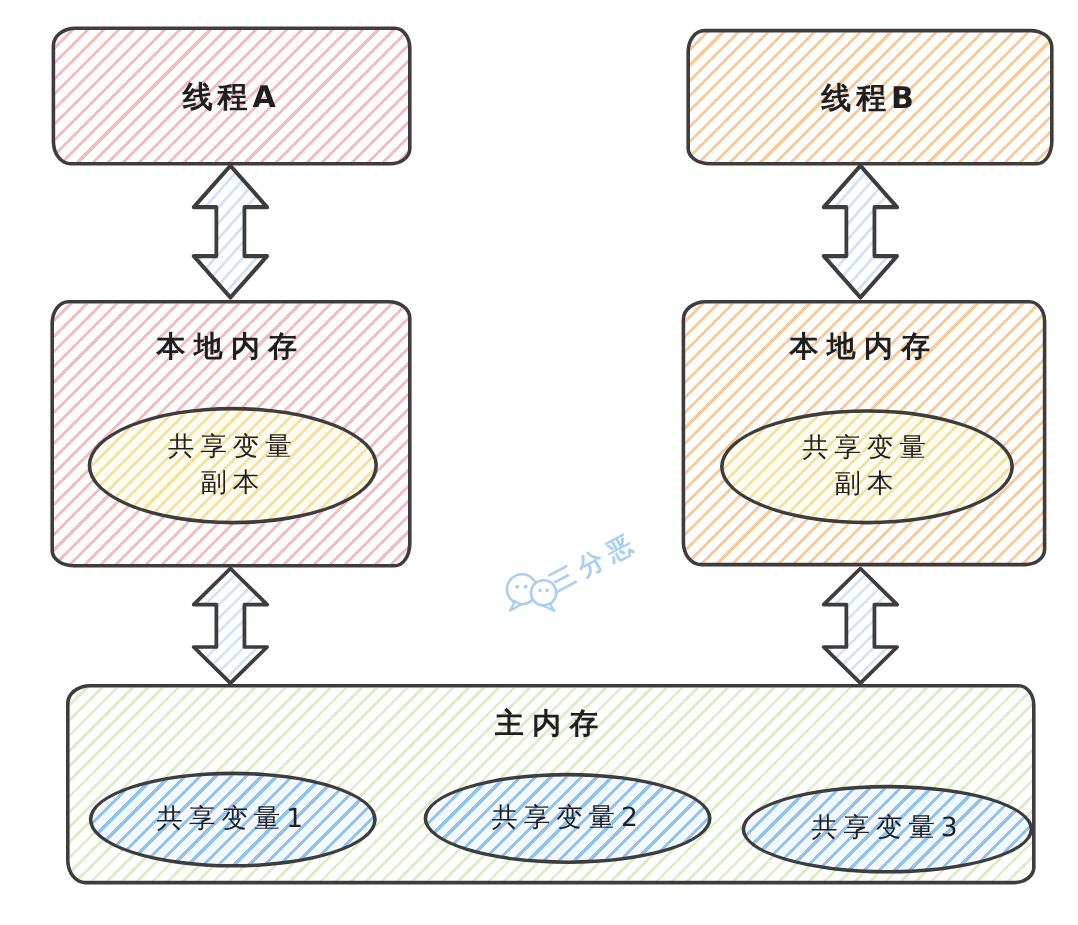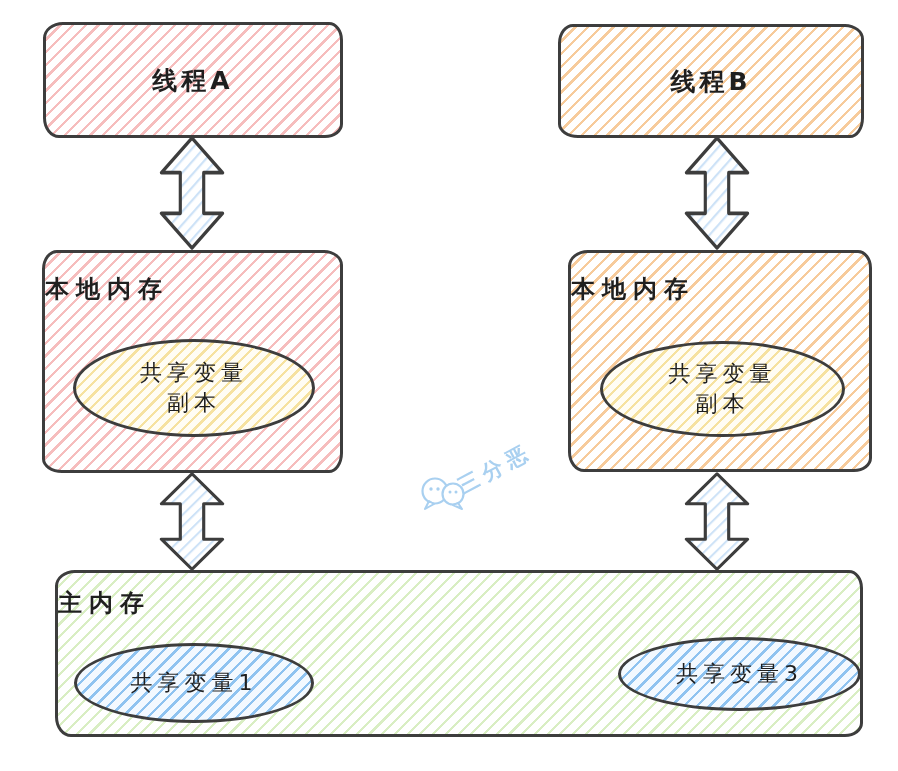--- a/index.html
+++ b/index.html
@@ -24,21 +24,21 @@
   .hatch-yellow{background-image:repeating-linear-gradient(135deg,#f6e2a0 0 2.4px,transparent 2.4px 8px);}
   .hatch-green {background-image:repeating-linear-gradient(135deg,#d9eec3 0 2.2px,transparent 2.2px 9px);padding-left:44px;}
   .hatch-blue  {background-image:repeating-linear-gradient(135deg,#8fc3f0 0 2.6px,transparent 2.6px 9px);}
   .center-label{
     display:flex;align-items:center;justify-content:center;
     text-align:center;
   }
   .thread-box{font-size:25px;font-weight:bold;letter-spacing:4px;}
   .mem-title{
     position:absolute;left:0;right:0;top:20px;
-    font-size:24px;font-weight:bold;letter-spacing:7px;
+    text-align:center;font-size:24px;font-weight:bold;letter-spacing:7px;
   }
   .main-title{top:14px;}
   .ellipse{
     position:absolute;
     border:3px solid #3d3d3d;
     border-radius:50%;
     background-color:#fffdf4;
     box-sizing:border-box;
     display:flex;align-items:center;justify-content:center;
     text-align:center;
@@ -70,21 +70,21 @@
         <rect width="9" height="9" fill="#ffffff"></rect>
         <line x1="1" y1="0" x2="1" y2="9" stroke="#cde2f7" stroke-width="2.6"></line>
       </pattern>
     </defs>
   </svg>
 
   <div class="box sketch-r1 hatch-pink center-label thread-box" style="left:43px;top:22px;width:300px;height:116px;">
     <span>线程A</span>
   </div>
 
-  <div class="box sketch-r2 hatch-orange center-label thread-box" style="left:558px;top:24px;width:306px;height:114px;">
+  <div class="box sketch-r2 hatch-orange center-label thread-box" style="left:572px;top:24px;width:306px;height:114px;">
     <span>线程B</span>
   </div>
 
   <svg class="arrow" style="left:156px;top:136px;" width="72" height="114" viewBox="0 0 80 112" preserveAspectRatio="none">
     <path d="M40 2 L74 36 L53 36 L53 76 L74 76 L40 110 L6 76 L27 76 L27 36 L6 36 Z" fill="url(#arrowHatch)" stroke="#3d3d3d" stroke-width="3.5" stroke-linejoin="round"></path>
   </svg>
 
   <svg class="arrow" style="left:681px;top:136px;" width="72" height="114" viewBox="0 0 80 112" preserveAspectRatio="none">
     <path d="M40 2 L74 36 L53 36 L53 76 L74 76 L40 110 L6 76 L27 76 L27 36 L6 36 Z" fill="url(#arrowHatch)" stroke="#3d3d3d" stroke-width="3.5" stroke-linejoin="round"></path>
   </svg>
@@ -115,21 +115,24 @@
 
   <svg class="arrow" style="left:681px;top:472px;" width="72" height="99" viewBox="0 0 80 112" preserveAspectRatio="none">
     <path d="M40 2 L74 36 L53 36 L53 76 L74 76 L40 110 L6 76 L27 76 L27 36 L6 36 Z" fill="url(#arrowHatch)" stroke="#3d3d3d" stroke-width="3.5" stroke-linejoin="round"></path>
   </svg>
 
   <div class="box sketch-r1 hatch-green" style="left:55px;top:570px;width:808px;height:167px;">
     <div class="mem-title main-title">主内存</div>
     <div class="ellipse var hatch-blue" style="left:16px;top:70px;width:240px;height:80px;">
       <span>共享变量1</span>
     </div>
-    <div class="ellipse var hatch-blue" style="left:560px;top:64px;width:243px;height:74px;">
+    <div class="ellipse var hatch-blue" style="left:295px;top:71px;width:240px;height:76px;">
+      <span>共享变量2</span>
+    </div>
+    <div class="ellipse var hatch-blue" style="left:560px;top:81px;width:243px;height:74px;">
       <span>共享变量3</span>
     </div>
   </div>
 
   <div class="watermark">
     <svg width="52" height="42" viewBox="0 0 52 42">
       <g fill="#ffffff" stroke="#a9d0f0" stroke-width="2.2" stroke-linejoin="round">
         <circle cx="15" cy="15" r="12.5"></circle>
         <path d="M9 25 L5 33 L14 28 Z" stroke-width="2"></path>
         <circle cx="33" cy="18" r="10.5"></circle>

